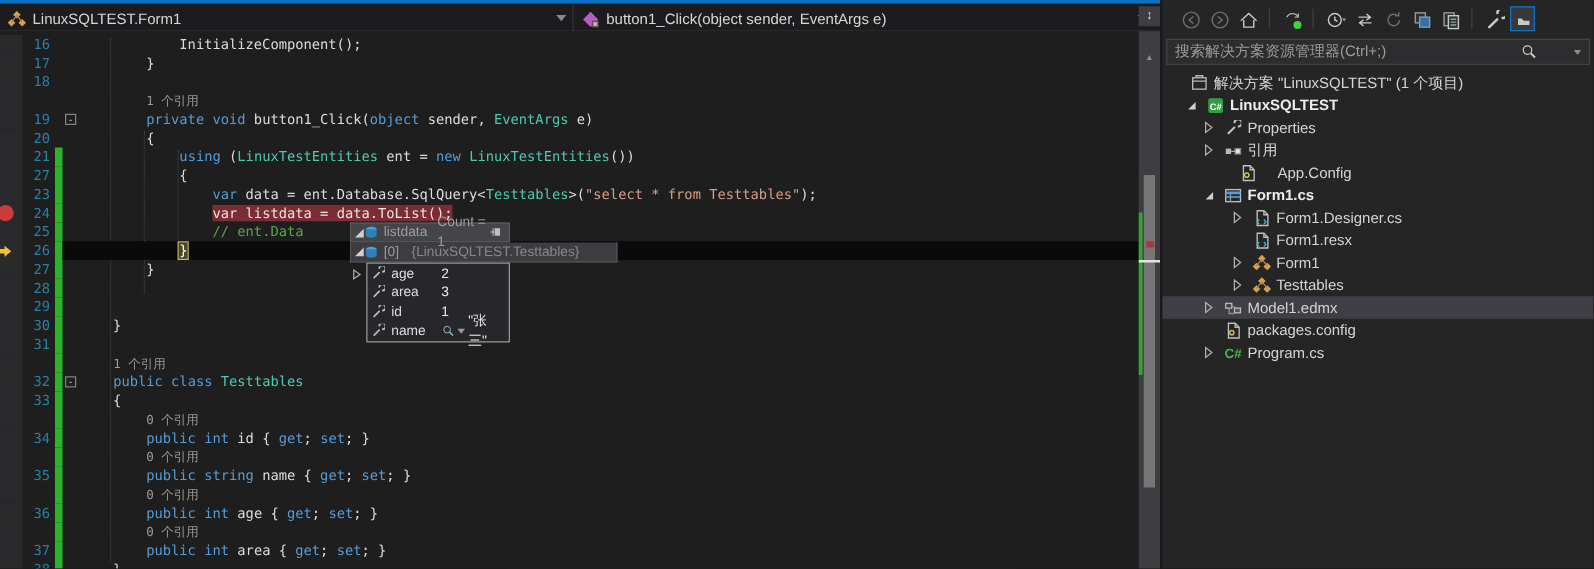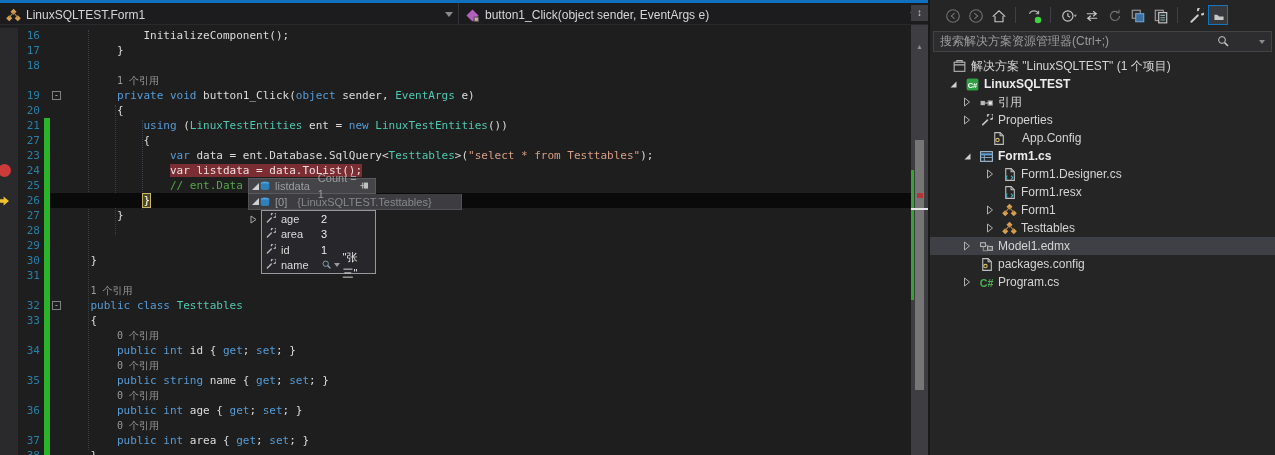--- a/index.html
+++ b/index.html
@@ -42,21 +42,21 @@
     clip-path:polygon(0 32%,55% 32%,55% 5%,100% 50%,55% 95%,55% 68%,0 68%); }
   
   .vscroll { position:absolute; right:0; top:25px; bottom:0; width:17px; background:#3e3e42; }
   .vs-split { position:absolute; top:-20px; left:0; right:0; height:16px; background:#3e3e42; color:#cfcfcf; font-size:10px; text-align:center; line-height:15px; }
   .vs-up { position:absolute; top:18px; left:0; right:0; text-align:center; color:#8d8d8d; font-size:7px; }
   .vs-thumb { position:absolute; left:4px; width:9px; top:115px; height:250px; background:#767676; }
   .vs-green { position:absolute; left:0; width:3px; top:145px; height:130px; background:#35a435; }
   .vs-red { position:absolute; left:6px; width:6px; height:5px; top:168px; background:#b23434; }
   .vs-line { position:absolute; left:0; right:0; top:183px; height:2px; background:#e4e4e4; }
   
-  .datatip { position:absolute; left:248px; top:178px; font:11px/16px "Liberation Sans","DejaVu Sans",sans-serif; z-index:5; }
+  .datatip { position:absolute; left:280px; top:178px; font:11px/16px "Liberation Sans","DejaVu Sans",sans-serif; z-index:5; }
   .dt-row { height:16px; display:flex; align-items:center; padding:0 4px 0 3px; }
   .dt-row1 { width:128px; background:rgba(72,72,76,.95); border:1px solid #5a5a5e; }
   .dt-row2 { width:214px; background:rgba(64,64,68,.95); border:1px solid #525256; border-top:none; }
   .dt-name { color:#9a9da1; margin-left:4px; }
   .dt-sum { color:#9a9da1; margin-left:8px; }
   .dt-type { color:#85888c; margin-left:10px; }
   .dt-exp { width:0; height:0; border-left:7px solid transparent; border-bottom:7px solid #d0d0d0; flex:none; }
   .dt-raw { position:absolute; left:2px; top:37px; width:7px; height:9px; }
   .dt-raw svg { display:block; }
   .dt-pin { margin-left:auto; }
@@ -612,40 +612,40 @@
           </div>
           <div class="tr-label">LinuxSQLTEST</div>
         </div>
         <div class="tree-row" style="padding-left: 27px;">
           <div class="tr-arrow">
             <svg width="8" height="10" viewBox="0 0 8 10">
               <path d="M1.5 1 L6.5 5 L1.5 9 Z" fill="none" stroke="#b0b0b0"></path>
             </svg>
           </div>
           <div class="tr-icon">
+            <svg width="13" height="13" viewBox="0 0 14 14" fill="none">
+              <path d="M3 11.5 L8 6.5 M8.2 2 a3.2 3.2 0 1 1 3.6 3.6" stroke="#c0c0c0" stroke-width="1.8" stroke-linecap="round"></path>
+            </svg>
+          </div>
+          <div class="tr-label">Properties</div>
+        </div>
+        <div class="tree-row" style="padding-left: 27px;">
+          <div class="tr-arrow">
+            <svg width="8" height="10" viewBox="0 0 8 10">
+              <path d="M1.5 1 L6.5 5 L1.5 9 Z" fill="none" stroke="#b0b0b0"></path>
+            </svg>
+          </div>
+          <div class="tr-icon">
             <svg width="15" height="15" viewBox="0 0 14 14" fill="none">
               <rect x="1.5" y="5.5" width="4" height="4" fill="#b8b8b8"></rect>
               <rect x="8.5" y="5.5" width="4" height="4" fill="#e8e8e8" stroke="#888"></rect>
               <path d="M5.5 7.5 h3" stroke="#b8b8b8"></path>
             </svg>
           </div>
           <div class="tr-label">引用</div>
-        </div>
-        <div class="tree-row" style="padding-left: 27px;">
-          <div class="tr-arrow">
-            <svg width="8" height="10" viewBox="0 0 8 10">
-              <path d="M1.5 1 L6.5 5 L1.5 9 Z" fill="none" stroke="#b0b0b0"></path>
-            </svg>
-          </div>
-          <div class="tr-icon">
-            <svg width="13" height="13" viewBox="0 0 14 14" fill="none">
-              <path d="M3 11.5 L8 6.5 M8.2 2 a3.2 3.2 0 1 1 3.6 3.6" stroke="#c0c0c0" stroke-width="1.8" stroke-linecap="round"></path>
-            </svg>
-          </div>
-          <div class="tr-label">Properties</div>
         </div>
         <div class="tree-row" style="padding-left: 27px; gap: 12px;">
           <div class="tr-arrow"></div>
           <div class="tr-icon">
             <svg width="15" height="15" viewBox="0 0 14 14" fill="none">
               <path d="M3.5 1.5 h5 l3 3 V12.5 h-8 z" stroke="#c0c0c0"></path>
               <path d="M8.5 1.5 V4.5 h3" stroke="#c0c0c0"></path>
               <circle cx="6" cy="8.5" r="1.6" stroke="#d8c060"></circle>
             </svg>
           </div>

